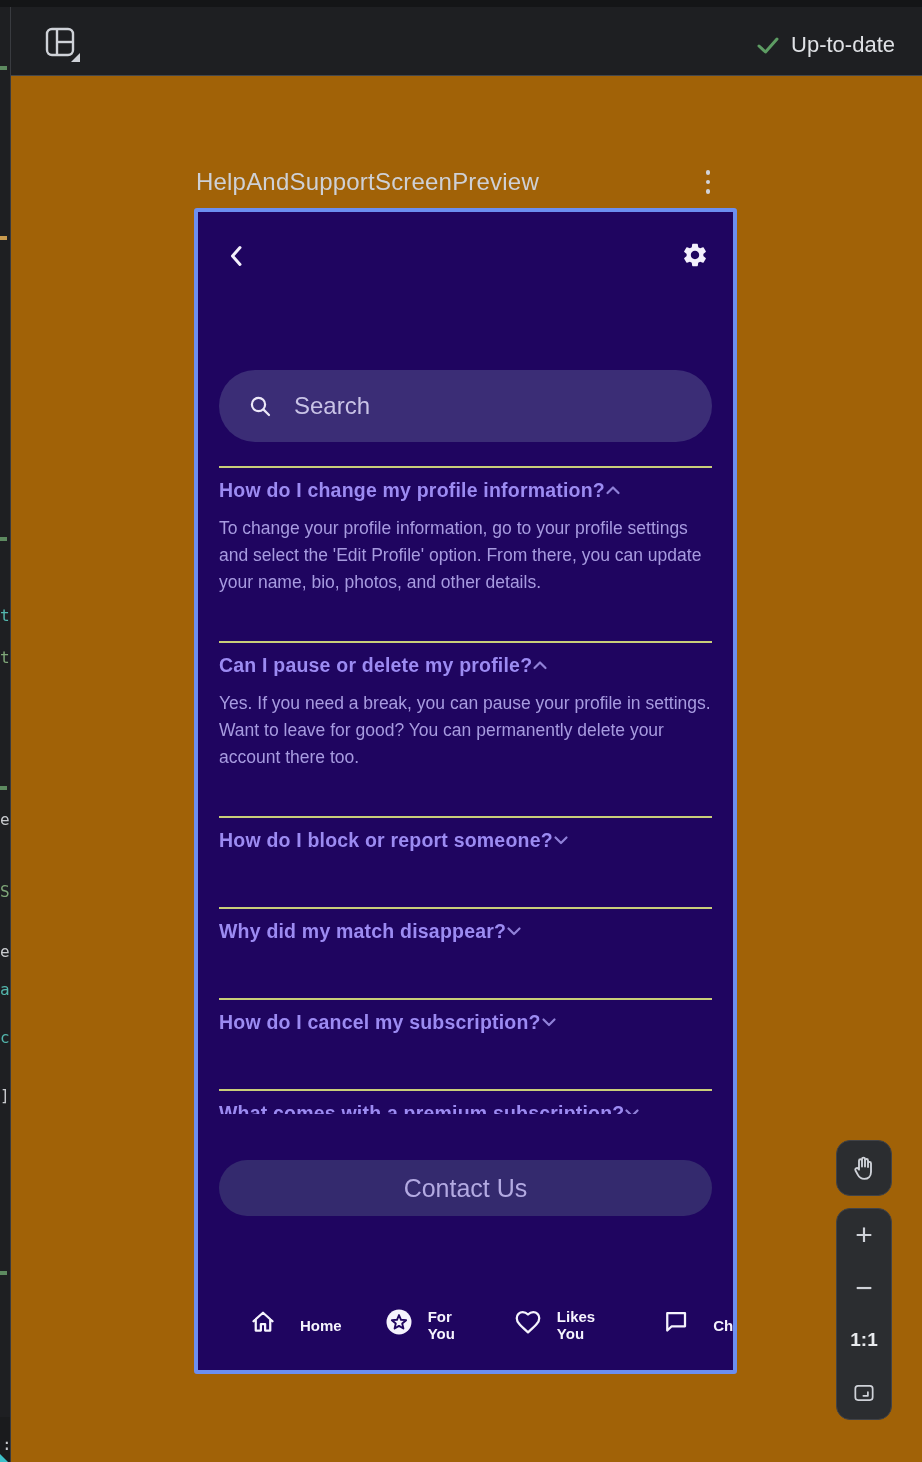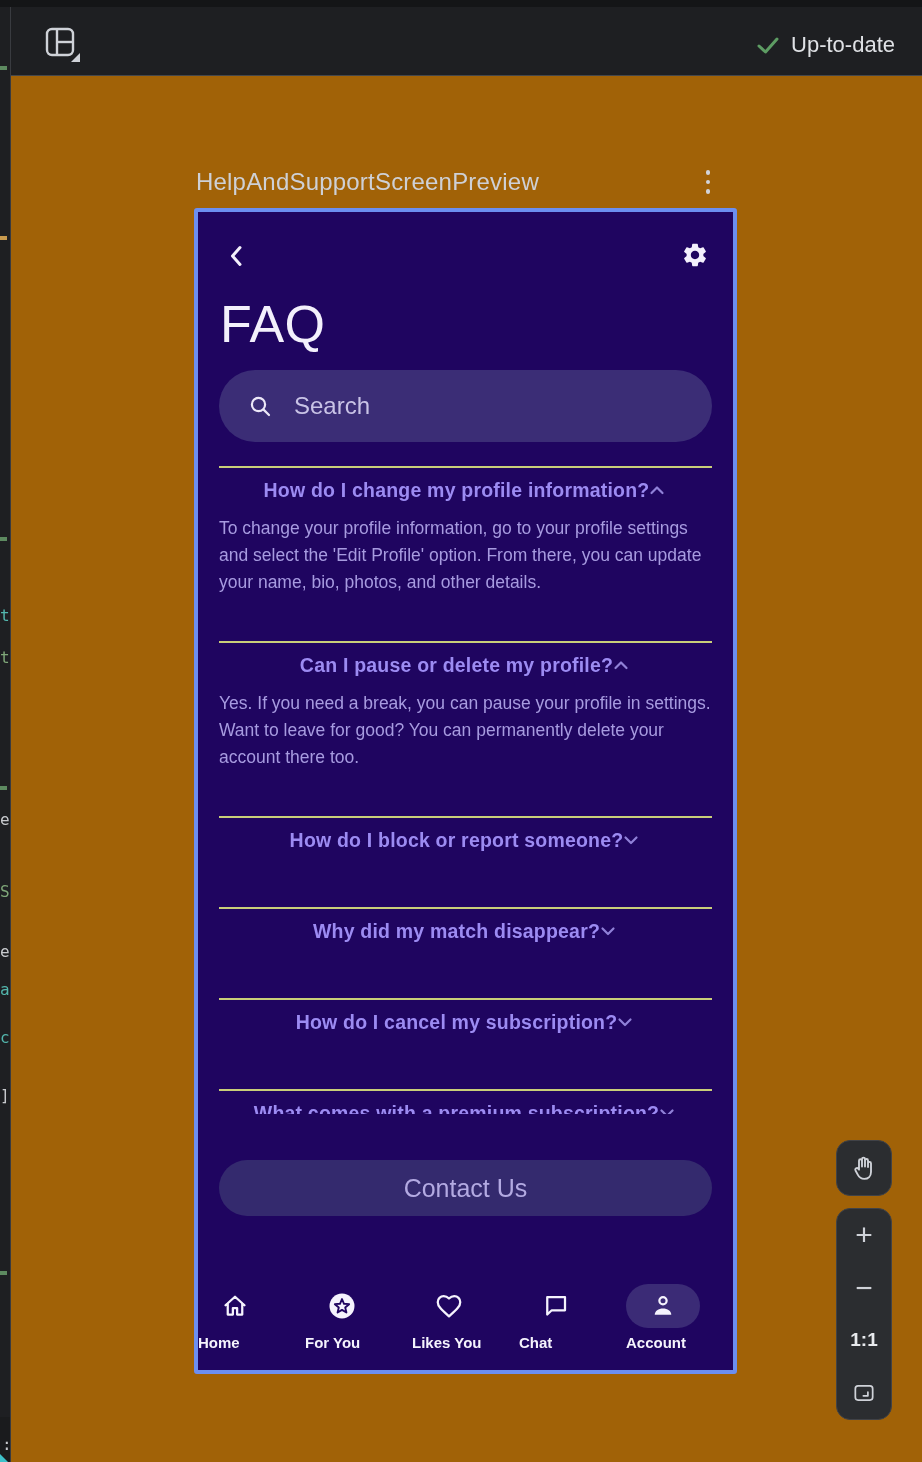--- a/index.html
+++ b/index.html
@@ -65,35 +65,35 @@
     background:#3b2d76; border-radius:36px; display:flex; align-items:center; gap:20px; padding-left:28px;
   }
   .search-bar .label{ color:#c9c3e6; font-size:24px; }
   
   .faq-list{
     position:absolute; left:21px; top:254px; width:493px; height:648px; overflow:hidden;
   }
   .faq-item{ border-top:2px solid #c9cf79; padding-top:10px; }
   .faq-item.expanded{ padding-bottom:45px; }
   .faq-item.collapsed{ padding-bottom:55px; }
-  .q-row{ display:flex; align-items:center; justify-content:center; height:24px; }
+  .q-row{ display:flex; align-items:center; justify-content:flex-start; height:24px; }
   .q-text{ color:#9c8bf2; font-size:19.5px; font-weight:bold; letter-spacing:.2px; }
   .q-chev{ flex:0 0 auto; margin-right:2px; }
   .answer{ margin-top:13px; color:#a79be0; font-size:17.5px; line-height:27px; }
   
   .contact-btn{
     position:absolute; left:21px; top:948px; width:493px; height:56px;
     background:#342a6e; border-radius:28px; display:flex; align-items:center; justify-content:center;
   }
   .contact-btn span{ color:#b3aae2; font-size:25px; }
   
   .bottom-nav{
     position:absolute; left:0; top:1072px; width:535px; height:76px; display:flex;
   }
-  .nav-item{ flex:1; display:flex; flex-direction:column; align-items:flex-start; }
+  .nav-item{ flex:1; display:flex; flex-direction:row; align-items:center;padding-left:28px; }
   .icon-wrap{ width:74px; height:44px; border-radius:22px; display:flex; align-items:center; justify-content:center; }
   .nav-item.active .icon-wrap{ background:#3b2b76; }
   .nav-label{ margin-top:6px; color:#f5f3fd; font-size:15px; font-weight:bold; }
   
   .tool-card{
     position:absolute; background:#2b2d30; border:1px solid #404247; border-radius:14px;
   }
   .hand-btn{ left:836px; top:1140px; width:56px; height:56px; display:flex; align-items:center; justify-content:center; }
   .zoom-card{ left:836px; top:1208px; width:56px; height:212px; display:flex; flex-direction:column; }
   .zoom-cell{ flex:1; display:flex; align-items:center; justify-content:center; color:#cfd2d8; }
@@ -163,21 +163,20 @@
         <path d="M16 4.5 L8.5 13 L16 21.5" fill="none" stroke="#f3f0fc" stroke-width="3" stroke-linecap="round" stroke-linejoin="round"></path>
       </svg>
     </span>
 
     <span class="ph-gear">
       <svg width="28" height="28" viewBox="0 0 24 24">
         <path fill="#f3f0fc" d="M19.14 12.94c.04-.3.06-.61.06-.94 0-.32-.02-.64-.07-.94l2.03-1.58c.18-.14.23-.41.12-.61l-1.92-3.32c-.12-.22-.37-.29-.59-.22l-2.39.96c-.5-.38-1.03-.7-1.62-.94l-.36-2.54c-.04-.24-.24-.41-.48-.41h-3.84c-.24 0-.43.17-.47.41l-.36 2.54c-.59.24-1.13.57-1.62.94l-2.39-.96c-.22-.08-.47 0-.59.22L2.74 8.87c-.12.21-.08.47.12.61l2.03 1.58c-.05.3-.09.63-.09.94s.02.64.07.94l-2.03 1.58c-.18.14-.23.41-.12.61l1.92 3.32c.12.22.37.29.59.22l2.39-.96c.5.38 1.03.7 1.62.94l.36 2.54c.05.24.24.41.48.41h3.84c.24 0 .44-.17.47-.41l.36-2.54c.59-.24 1.13-.56 1.62-.94l2.39.96c.22.08.47 0 .59-.22l1.92-3.32c.12-.22.07-.47-.12-.61l-2.01-1.58zM12 15.6c-1.98 0-3.6-1.62-3.6-3.6s1.62-3.6 3.6-3.6 3.6 1.62 3.6 3.6-1.62 3.6-3.6 3.6z"></path>
       </svg>
     </span>
 
-    <div class="ph-title">FAQ</div>
 
     <div class="search-bar">
       <span>
         <svg width="27" height="27" viewBox="0 0 27 27">
           <circle cx="11.5" cy="11.5" r="6.6" fill="none" stroke="#ece7f8" stroke-width="2.2"></circle>
           <line x1="16.6" y1="16.6" x2="22" y2="22" stroke="#ece7f8" stroke-width="2.2" stroke-linecap="round"></line>
         </svg>
       </span>
       <span class="label">Search</span>
     </div>

